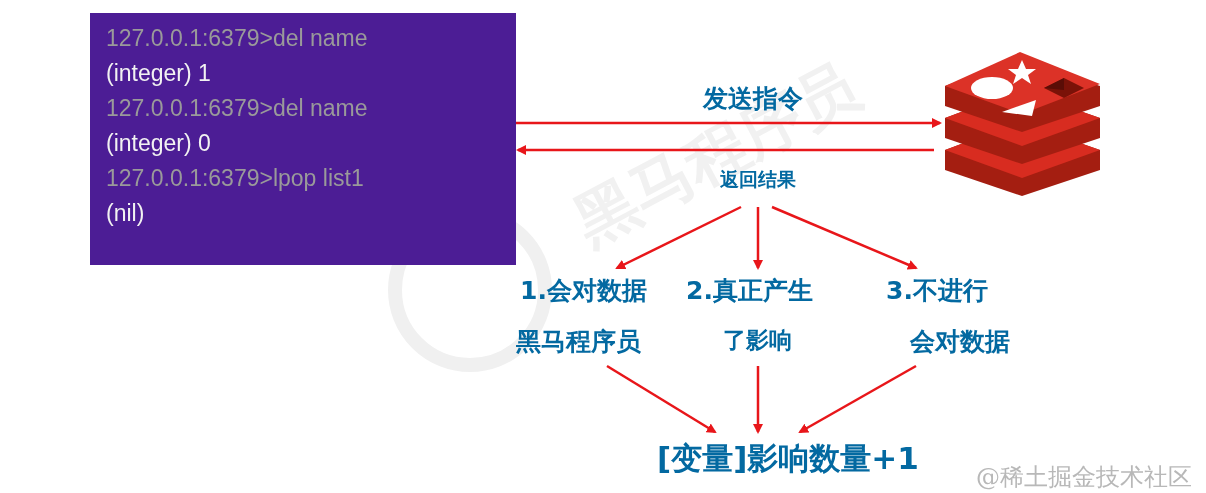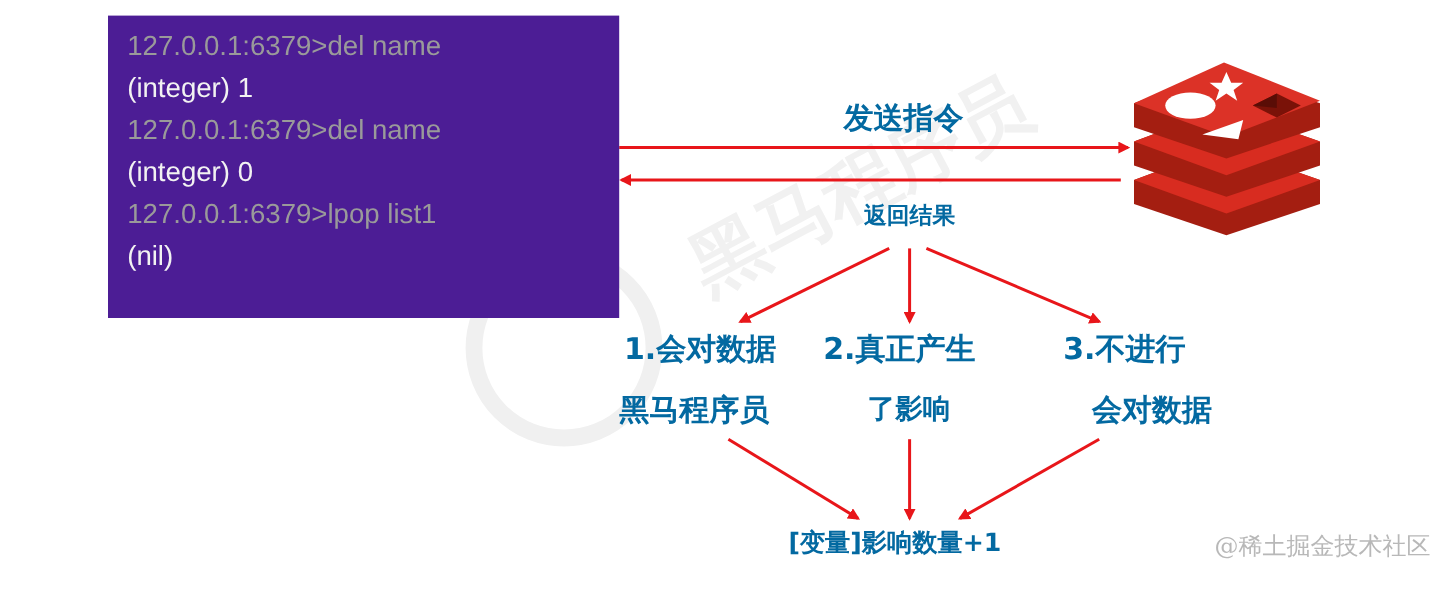--- a/index.html
+++ b/index.html
@@ -2,21 +2,21 @@
 <html><head>
 <meta charset="utf-8">
 <style>
   html,body{margin:0;padding:0;background:#ffffff;}
   body{width:1206px;height:493px;position:relative;overflow:hidden;font-family:"DejaVu Sans",sans-serif;}
   .terminal{position:absolute;left:90px;top:13px;width:426px;height:252px;background:#4c1d95;box-sizing:border-box;padding:8px 0 0 16px;}
   .term-line{font-family:"Liberation Sans",sans-serif;font-size:23px;line-height:35px;height:35px;white-space:nowrap;}
   .term-line.cmd{color:#9a9a9a;}
   .term-line.out{color:#f2f2f2;}
   .label{position:absolute;font-family:"DejaVu Sans",sans-serif;font-weight:bold;color:#0369a1;white-space:nowrap;}
-  .watermark{position:absolute;right:14px;bottom:24px;font-family:"DejaVu Serif",serif;font-size:20px;color:#b8b8b8;}
+  .watermark{position:absolute;right:14px;bottom:0;font-family:"DejaVu Serif",serif;font-size:24px;color:#b8b8b8;}
   svg.diagram{position:absolute;left:0;top:0;}
   .wm-big{position:absolute;font-family:"DejaVu Sans",sans-serif;font-weight:bold;color:#f1f1f1;font-size:62px;transform:rotate(-28deg);transform-origin:left top;}
 </style>
 </head>
 <body>
 
 <div class="wm-big" style="left:560px;top:190px;">黑马程序员</div>
 
 <svg class="diagram" width="1206" height="493">
   <defs>
@@ -71,15 +71,15 @@
 
 <div class="label" style="left:492px;top:274px;font-size:25px;margin-left:28px;">1.会对数据</div>
 <div class="label" style="left:516px;top:325px;font-size:25px;">黑马程序员</div>
 
 <div class="label" style="left:686px;top:274px;font-size:25px;text-align:right;">2.真正产生</div>
 <div class="label" style="left:723px;top:325px;font-size:23px;">了影响</div>
 
 <div class="label" style="left:886px;top:274px;font-size:25px;">3.不进行</div>
 <div class="label" style="left:910px;top:325px;font-size:25px;">会对数据</div>
 
-<div class="label" style="left:657px;top:438px;font-size:21px;">[变量]影响数量+1</div>
+<div class="label" style="left:657px;top:438px;font-size:31px;">[变量]影响数量+1</div>
 
 <div class="watermark">@稀土掘金技术社区</div>
 
 </body></html>

